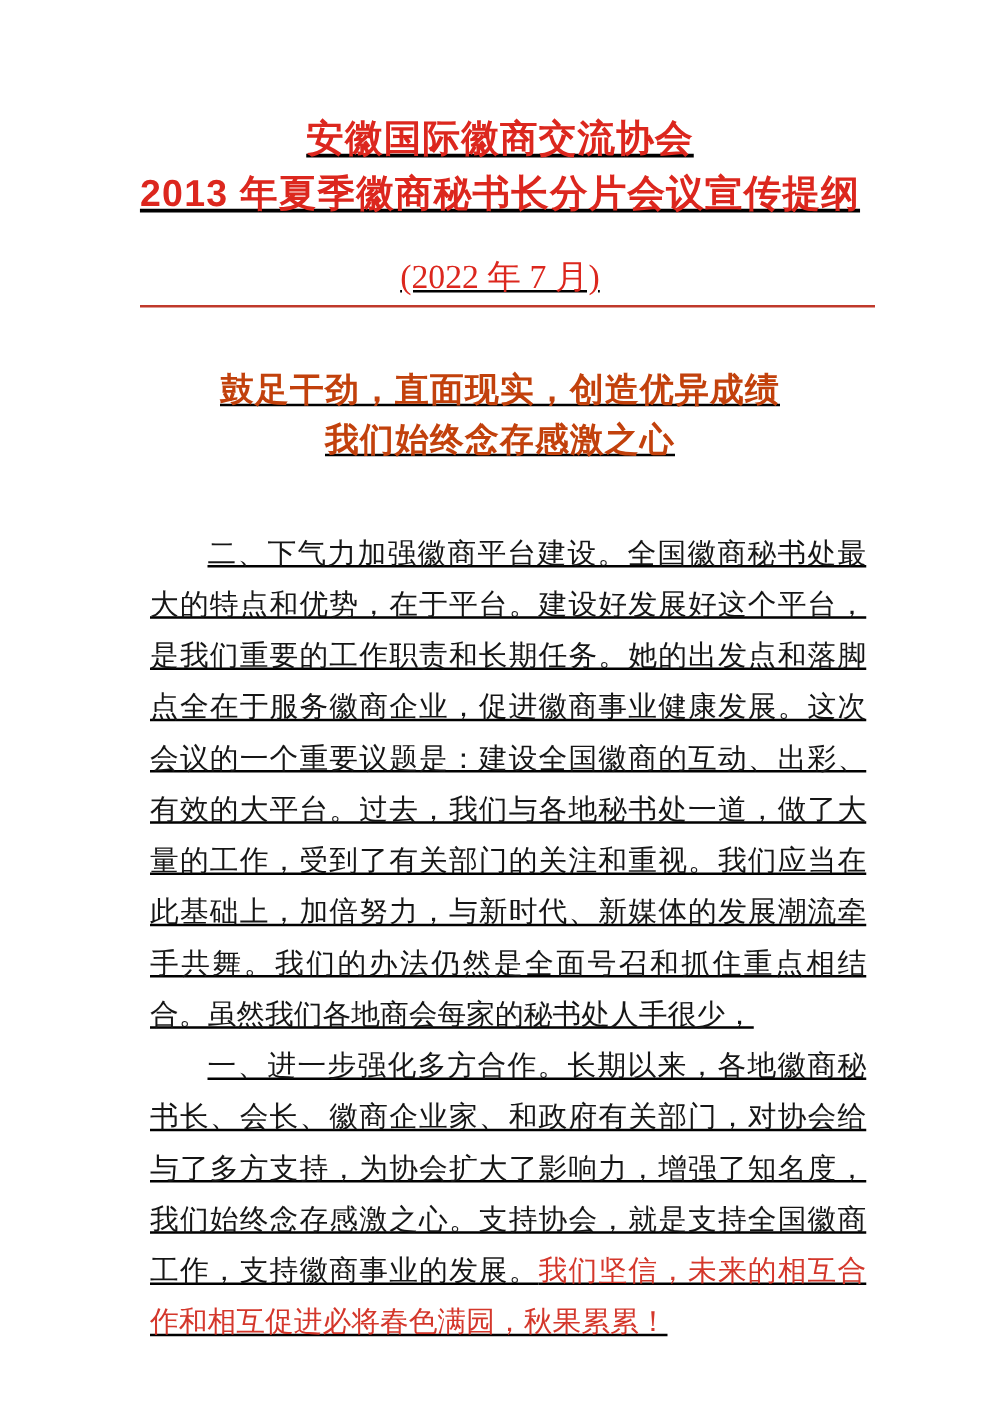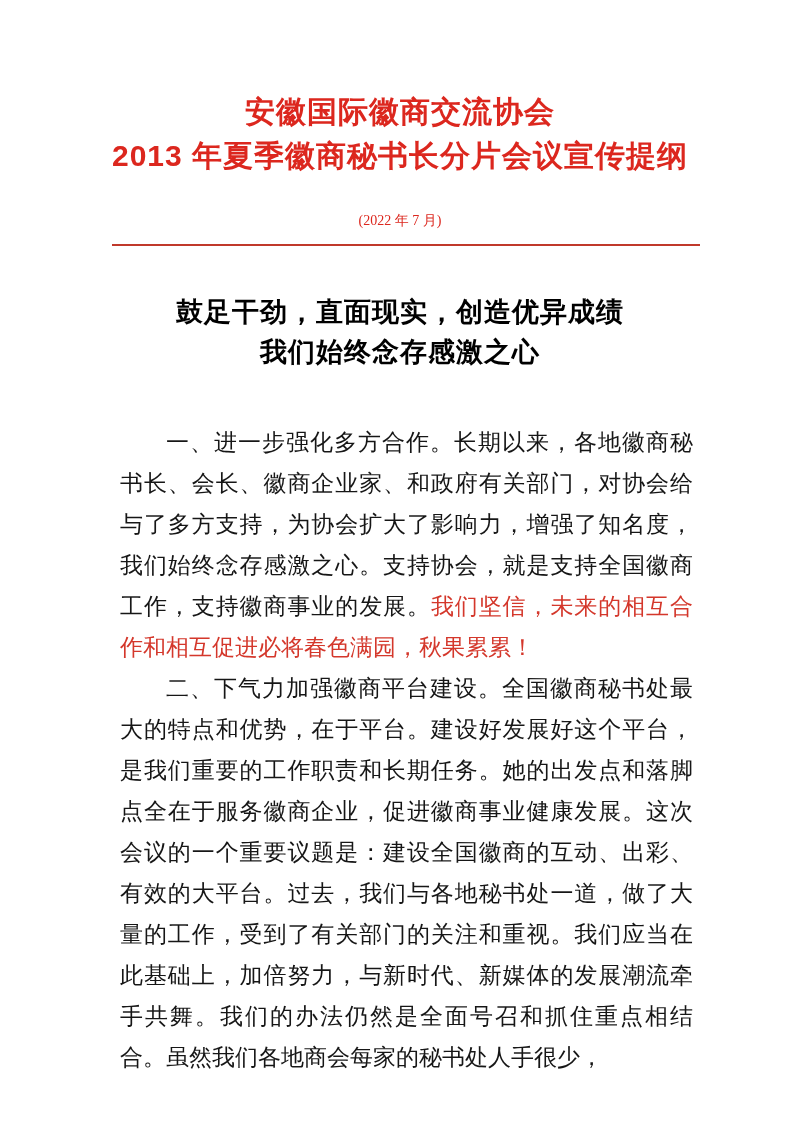--- a/index.html
+++ b/index.html
@@ -8,54 +8,55 @@
     background: #ffffff;
   }
   .page {
     position: relative;
     width: 800px;
     height: 1131px;
     margin: 0 auto;
     background: #ffffff;
     overflow: hidden;
     font-family: "Liberation Serif", "DejaVu Serif", serif;
+    text-decoration: underline;
   }
   .doc-header {
     padding-top: 90px;
     text-align: center;
   }
   .title-line {
     font-family: "Liberation Sans", "DejaVu Sans", sans-serif;
     font-weight: bold;
     font-size: 30px;
     line-height: 44px;
     color: #dc271e;
     letter-spacing: 1px;
   }
   .date-line {
     margin-top: 30px;
     text-align: center;
-    font-size: 14px;
+    font-size: 27px;
     line-height: 26px;
     color: #dc271e;
   }
   .rule {
     margin-top: 10px;
     margin-left: 112px;
     width: 588px;
     height: 2px;
     background: #c0392b;
   }
   .section-heading {
     margin-top: 46px;
     text-align: center;
     font-size: 27px;
     font-weight: 600;
     line-height: 40px;
-    color: #000000;
+    color: #c2410c;
     letter-spacing: 1px;
   }
   .body-text {
     margin-top: 50px;
     margin-left: 120px;
     width: 573px;
     font-size: 23px;
     line-height: 41px;
     text-align: justify;
     color: #161616;
@@ -81,17 +82,17 @@
   <div class="date-line">(2022 年 7 月)</div>
 
   <div class="rule"></div>
 
   <div class="section-heading">
     <div>鼓足干劲，直面现实，创造优异成绩</div>
     <div>我们始终念存感激之心</div>
   </div>
 
   <div class="body-text">
+    <p><span>二、下气力加强徽商平台建设。全国徽商秘书处最大的特点和优势，在于平台。建设好发展好这个平台，是我们重要的工作职责和长期任务。她的出发点和落脚点全在于服务徽商企业，促进徽商事业健康发展。这次会议的一个重要议题是：建设全国徽商的互动、出彩、有效的大平台。过去，我们与各地秘书处一道，做了大量的工作，受到了有关部门的关注和重视。我们应当在此基础上，加倍努力，与新时代、新媒体的发展潮流牵手共舞。我们的办法仍然是全面号召和抓住重点相结合。虽然我们各地商会每家的秘书处人手很少，</span><span class="emphasis"></span></p>
     <p><span>一、进一步强化多方合作。长期以来，各地徽商秘书长、会长、徽商企业家、和政府有关部门，对协会给与了多方支持，为协会扩大了影响力，增强了知名度，我们始终念存感激之心。支持协会，就是支持全国徽商工作，支持徽商事业的发展。</span><span class="emphasis">我们坚信，未来的相互合作和相互促进必将春色满园，秋果累累！</span></p>
-    <p><span>二、下气力加强徽商平台建设。全国徽商秘书处最大的特点和优势，在于平台。建设好发展好这个平台，是我们重要的工作职责和长期任务。她的出发点和落脚点全在于服务徽商企业，促进徽商事业健康发展。这次会议的一个重要议题是：建设全国徽商的互动、出彩、有效的大平台。过去，我们与各地秘书处一道，做了大量的工作，受到了有关部门的关注和重视。我们应当在此基础上，加倍努力，与新时代、新媒体的发展潮流牵手共舞。我们的办法仍然是全面号召和抓住重点相结合。虽然我们各地商会每家的秘书处人手很少，</span><span class="emphasis"></span></p>
   </div>
 
 </div>
 
 </body></html>

